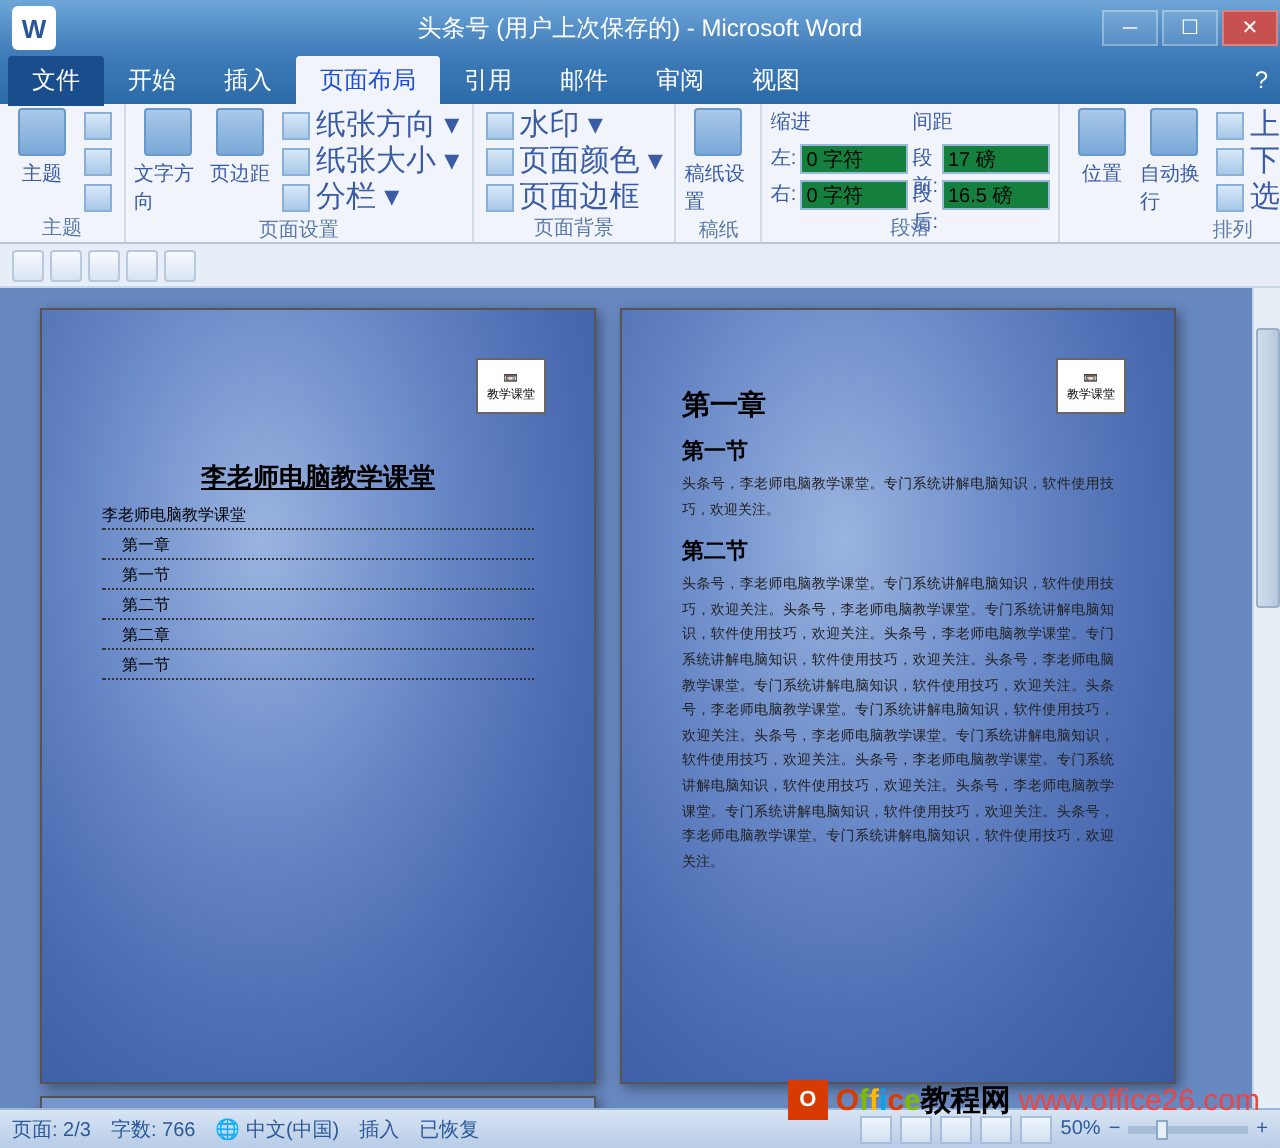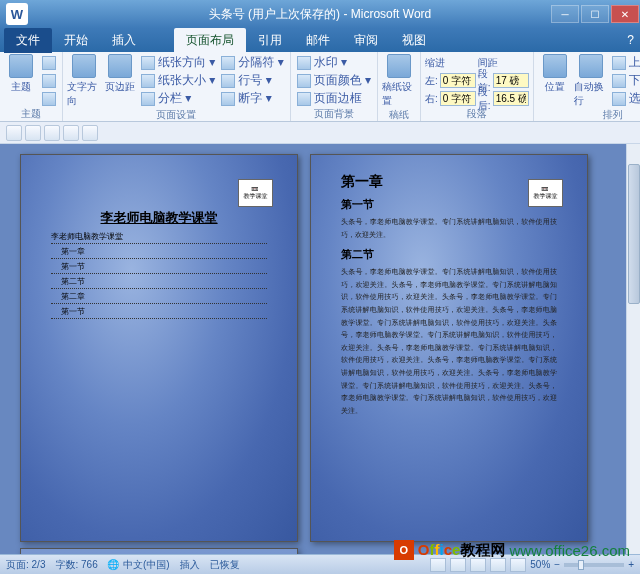--- a/index.html
+++ b/index.html
@@ -10,46 +10,46 @@
 .w-icon { width: 22px; height: 22px; background: #fff; border-radius: 3px; margin: 0 6px; display: flex; align-items: center; justify-content: center; color: #2b579a; font-weight: bold; font-size: 13px; }
 .title-text { position: absolute; left: 50%; transform: translateX(-50%); }
 .win-controls { margin-left: auto; display: flex; }
 .win-btn { width: 28px; height: 18px; border: 1px solid rgba(255,255,255,0.3); background: rgba(255,255,255,0.1); margin: 0 1px; display: flex; align-items: center; justify-content: center; font-size: 10px; }
 .win-btn.close { background: #c75050; }
 
 
 .tabs { height: 24px; background: linear-gradient(#3e7ab8, #2b6aa8); display: flex; align-items: center; padding-left: 4px; }
 .tab { padding: 4px 12px; font-size: 12px; color: #fff; cursor: pointer; }
 .tab.file { background: #1a4d8c; border-radius: 2px 2px 0 0; }
-.tab.active { background: #f1f5fb; color: #14532d; border-radius: 2px 2px 0 0; margin-left: 26px; }
+.tab.active { background: #f1f5fb; color: #1d4ed8; border-radius: 2px 2px 0 0; }
 .help-icon { margin-left: auto; color: #fff; padding: 0 6px; font-size: 12px; }
 
 
 .ribbon { height: 70px; background: #f1f5fb; border-bottom: 1px solid #b8c8dc; display: flex; font-size: 11px; }
 .ribbon-group { border-right: 1px solid #d0dae8; padding: 2px 4px 1px 4px; display: flex; flex-direction: column; }
 .ribbon-group-content { flex: 1; display: flex; align-items: flex-start; gap: 2px; }
 .ribbon-group-label { text-align: center; font-size: 10px; color: #5b7aa8; height: 13px; }
 .big-btn { width: 34px; display: flex; flex-direction: column; align-items: center; gap: 2px; font-size: 10px; color: #3b5ba5; }
 .big-icon { width: 24px; height: 24px; background: linear-gradient(#a8c8e8, #7aa8d8); border: 1px solid #6a98c8; border-radius: 2px; }
 .small-col { display: flex; flex-direction: column; gap: 1px; }
-.small-btn { height: 17px; display: flex; align-items: center; gap: 3px; font-size: 12px; color: #3b5ba5; padding: 0 2px; white-space: nowrap; }
+.small-btn { height: 17px; display: flex; align-items: center; gap: 3px; font-size: 15px; color: #3b5ba5; padding: 0 2px; white-space: nowrap; }
 .small-icon { width: 14px; height: 14px; background: linear-gradient(#d8e8f8, #a8c8e8); border: 1px solid #8ab0d8; }
-.spinner { display: flex; align-items: center; gap: 2px; font-size: 10px; color: #3b5ba5; height: 17px; }
-.spin-input { width: 36px; height: 15px; border: 1px solid #9ab8d8; background: #fef9c3; font-size: 10px; padding: 0 2px; }
+.spinner { display: flex; gap: 2px; font-size: 10px; color: #3b5ba5; height: 17px; }
+.spin-input { width: 54px; height: 15px; border: 1px solid #9ab8d8; background: #15803d; font-size: 10px; padding: 0 2px; }
 
 
 .qat-row { height: 22px; background: #e8eef8; border-bottom: 1px solid #c8d6e8; display: flex; align-items: center; padding: 0 6px; gap: 3px; }
 .qat-btn { width: 16px; height: 16px; background: linear-gradient(#f8faff,#d8e4f2); border: 1px solid #b8c8dc; border-radius: 2px; }
 
 
 .doc-area { position: absolute; top: 144px; left: 0; right: 14px; bottom: 20px; background: #6888c0; overflow: hidden; }
 .pages-wrap { display: flex; gap: 12px; padding: 10px 20px; }
 .page { width: 278px; height: 388px; background: radial-gradient(ellipse at 40% 30%, #9ab4e0 0%, #6585c5 40%, #4868b0 70%, #3858a0 100%); border: 1px solid #555; box-shadow: 2px 2px 6px rgba(0,0,0,0.4); position: relative; color: #000; }
 .page-thumb { width: 278px; height: 50px; margin-top: 6px; background: linear-gradient(#7a98d0, #5a7ac0); border: 1px solid #555; box-shadow: 2px 2px 6px rgba(0,0,0,0.4); }
-.page-content { padding: 14px 30px; font-size: 9px; }
+.page-content { padding: 35px 30px; font-size: 9px; }
 .logo-box { position: absolute; top: 24px; right: 24px; width: 35px; height: 28px; background: #fff; border: 1px solid #666; font-size: 6px; display: flex; flex-direction: column; align-items: center; justify-content: center; }
 .doc-title { font-size: 13px; font-weight: bold; text-align: center; margin-top: 40px; }
 .doc-title.u { text-decoration: underline; }
 .toc-label { margin-top: 20px; font-size: 9px; }
 .toc { margin-top: 4px; font-size: 8px; line-height: 1.5; }
 .toc-line { border-bottom: 1px dotted #333; margin-bottom: 2px; padding-left: 0; }
 .toc-line.i1 { padding-left: 10px; }
 .h1 { font-size: 14px; font-weight: bold; margin-top: 4px; margin-bottom: 6px; }
 .h2 { font-size: 11px; font-weight: bold; margin: 6px 0 4px 0; }
 .body-text { font-size: 7px; line-height: 1.8; text-align: justify; color: #222; }
@@ -62,21 +62,21 @@
 .statusbar { position: absolute; bottom: 0; left: 0; right: 0; height: 20px; background: linear-gradient(#d8e4f4, #b8cce6); border-top: 1px solid #9ab8d8; display: flex; align-items: center; font-size: 10px; color: #2b5a9a; padding: 0 6px; gap: 10px; }
 .status-right { margin-left: auto; display: flex; align-items: center; gap: 4px; }
 .view-btn { width: 16px; height: 14px; background: linear-gradient(#f0f6ff,#d0e0f0); border: 1px solid #a8bed8; }
 .zoom-slider { width: 60px; height: 4px; background: #a8bed8; position: relative; }
 .zoom-thumb { position: absolute; top: -3px; left: 14px; width: 6px; height: 10px; background: #e8f0fa; border: 1px solid #8aa8c8; }
 
 
 .watermark { position: absolute; bottom: 14px; right: 10px; font-size: 15px; font-weight: bold; display: flex; align-items: center; gap: 4px; z-index: 10; }
 .wm-logo { width: 20px; height: 20px; background: #d83b01; display: flex; align-items: center; justify-content: center; color: #fff; font-size: 11px; }
 .wm-o { color: #d83b01; } .wm-f1{color:#7fba00;} .wm-f2{color:#ffb900;} .wm-i{color:#00a4ef;} .wm-c{color:#d83b01;} .wm-e{color:#7fba00;}
-.wm-domain { color: #15803d; font-weight: normal; }
+.wm-domain { color: #ef4444; font-weight: normal; }
 </style>
 </head>
 <body>
 
 <div class="titlebar">
   <div class="w-icon">W</div>
   <div class="title-text">头条号 (用户上次保存的) - Microsoft Word</div>
   <div class="win-controls">
     <div class="win-btn">─</div>
     <div class="win-btn">☐</div>
@@ -136,34 +136,20 @@
           </div>
         <div class="small-btn">
             <div class="small-icon"></div>
             <span>纸张大小 ▾</span>
           </div>
         <div class="small-btn">
             <div class="small-icon"></div>
             <span>分栏 ▾</span>
           </div>
       </div>
-      <div class="small-col">
-        <div class="small-btn">
-            <div class="small-icon"></div>
-            <span>分隔符 ▾</span>
-          </div>
-        <div class="small-btn">
-            <div class="small-icon"></div>
-            <span>行号 ▾</span>
-          </div>
-        <div class="small-btn">
-            <div class="small-icon"></div>
-            <span>断字 ▾</span>
-          </div>
-      </div>
     </div>
     <div class="ribbon-group-label">页面设置</div>
   </div>
 
   <div class="ribbon-group">
     <div class="ribbon-group-content">
       <div class="small-col">
         <div class="small-btn">
             <div class="small-icon"></div>
             <span>水印 ▾</span>

